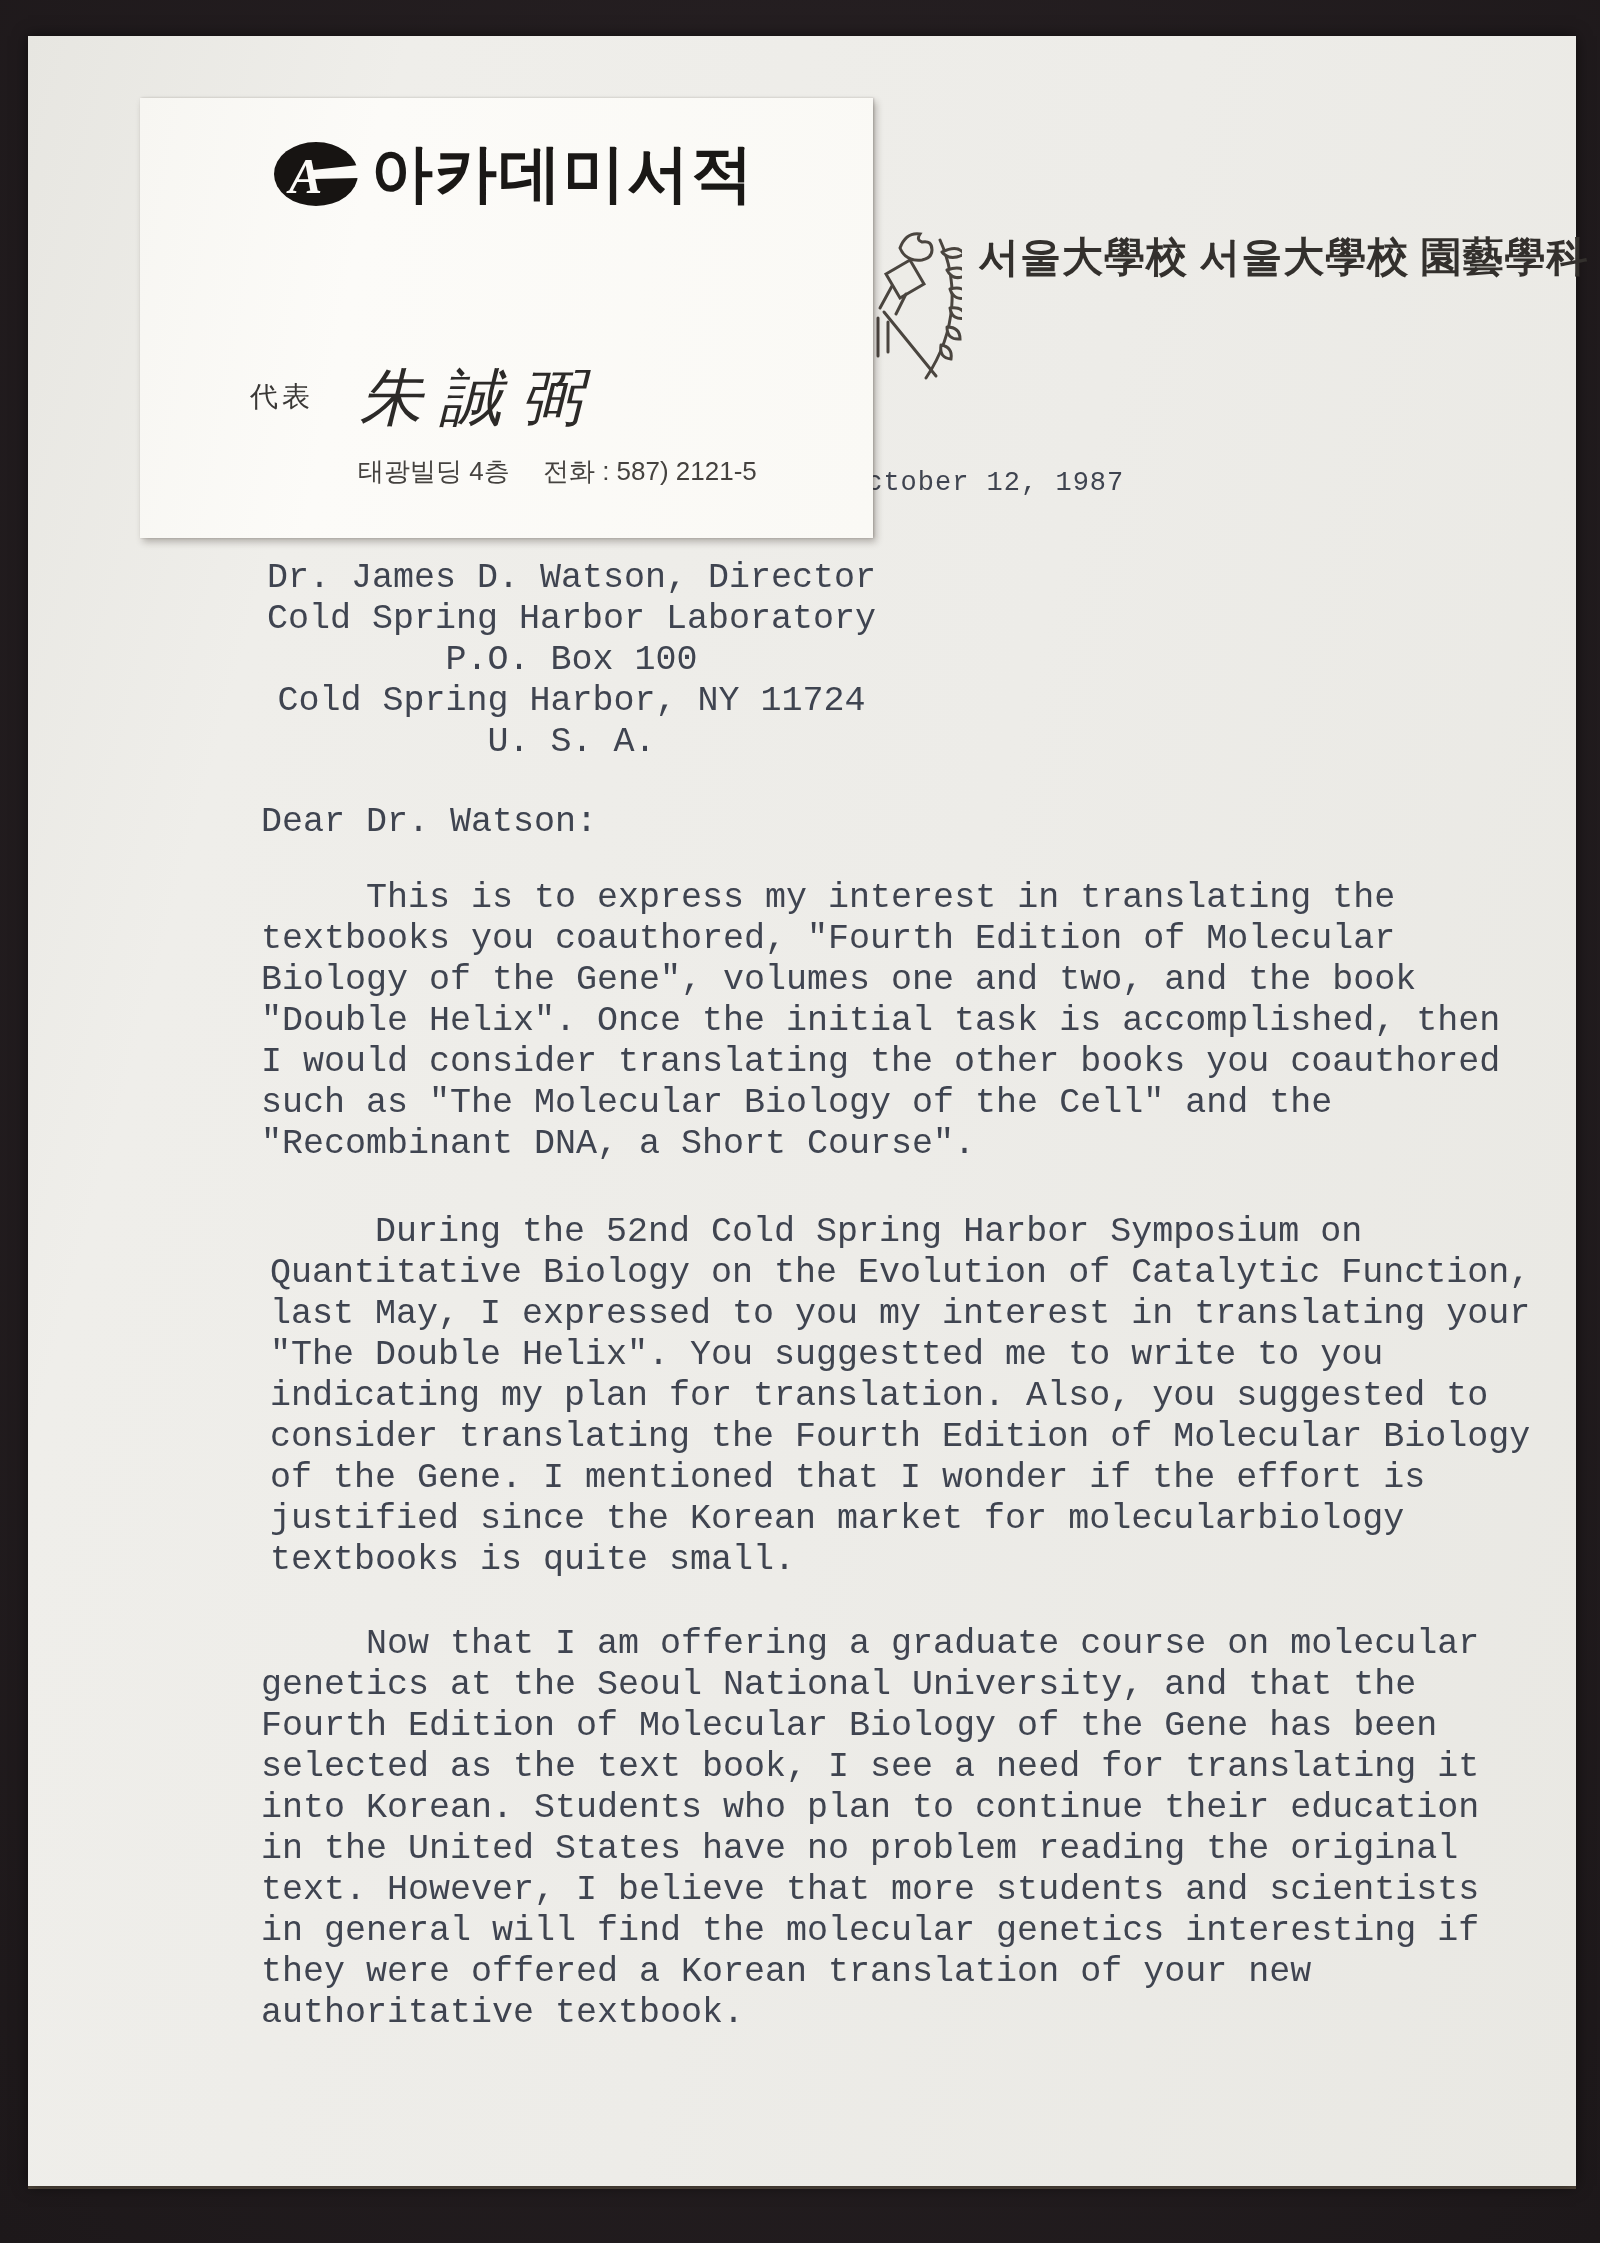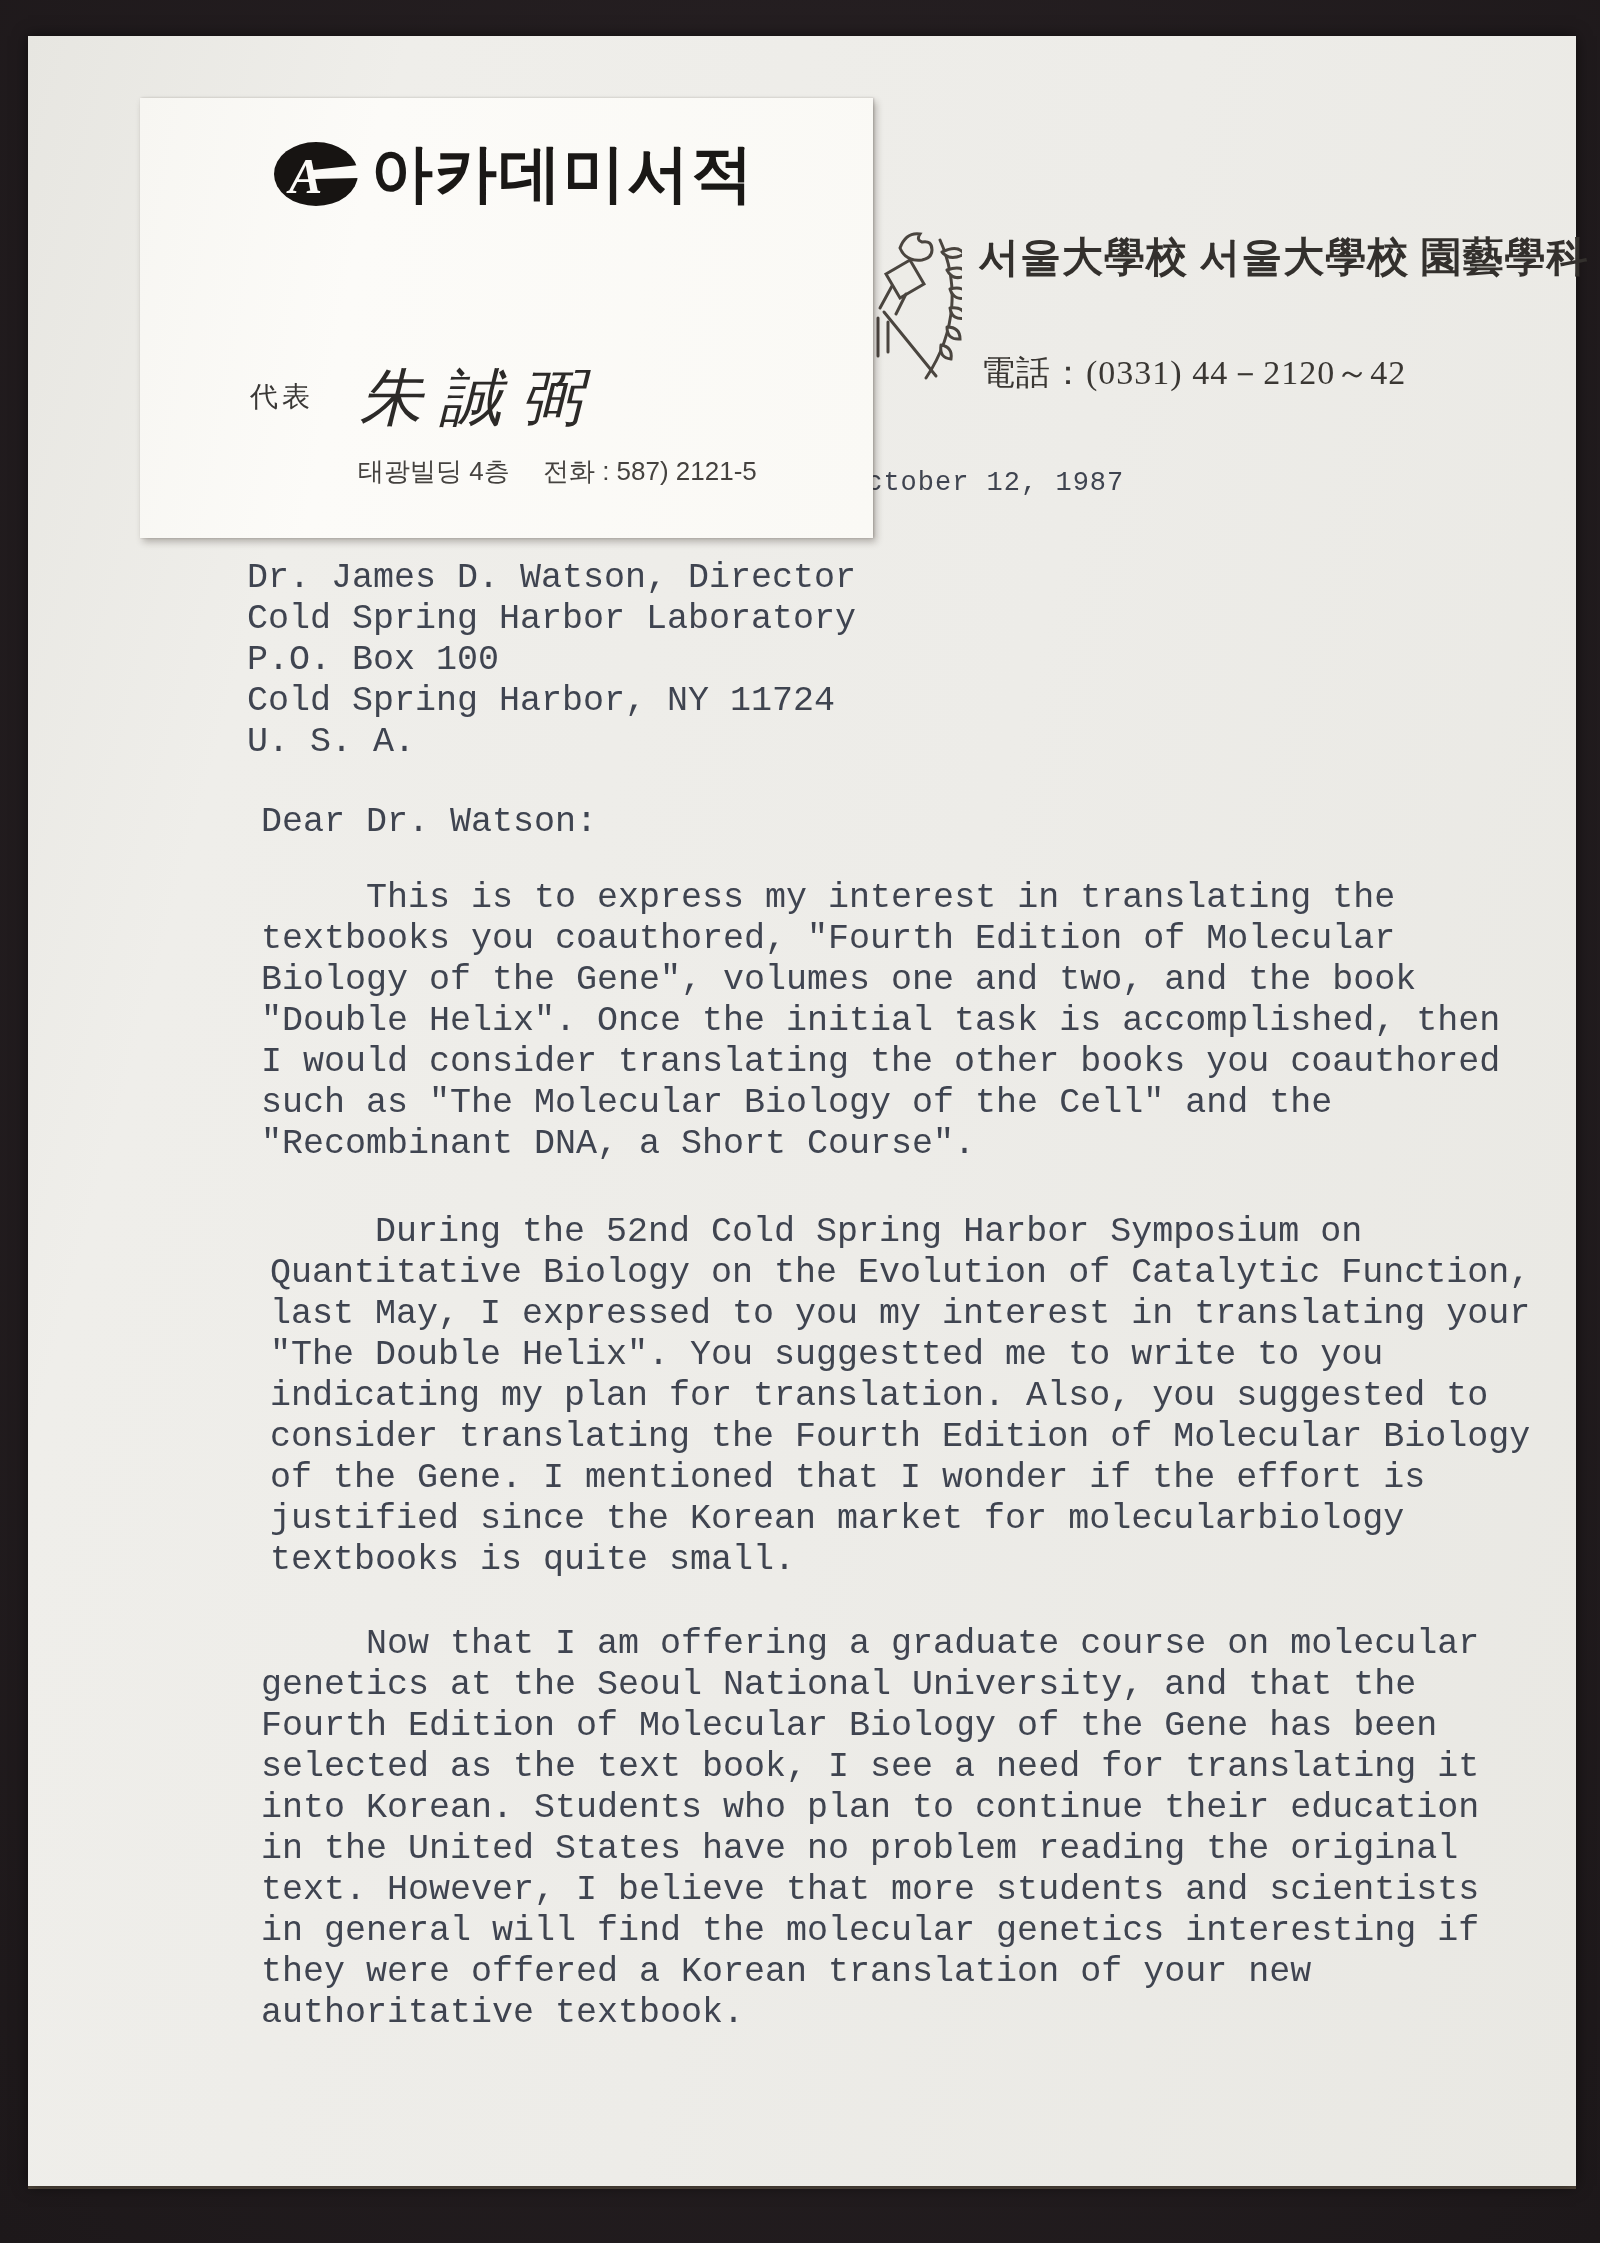--- a/index.html
+++ b/index.html
@@ -63,21 +63,21 @@
   }
   
   .typewriter{
     font-family:"Liberation Mono", monospace;color:#3f4450;
     font-size:35px;line-height:41px;white-space:pre-wrap;z-index:1;
   }
   .date{
     position:absolute;left:821px;top:431px;font-size:27px;line-height:32px;
     letter-spacing:1px;white-space:nowrap;
   }
-  .recipient{position:absolute;left:219px;top:522px;}
+  .recipient{position:absolute;left:239px;top:522px;text-align:center;}
   .salutation{position:absolute;left:233px;top:766px;}
   .para1{position:absolute;left:233px;top:842px;}
   .para2{position:absolute;left:233px;top:1176px;margin-left:9px;}
   .para3{position:absolute;left:233px;top:1588px;}
 </style>
 </head>
 <body>
 
 <div class="stage">
 
@@ -101,21 +101,20 @@
         <path d="M26,60 L14,82"></path>
         <path d="M40,68 L30,88"></path>
 
         <path d="M18,86 L70,150"></path>
         <path d="M12,92 L12,130"></path>
         <path d="M22,96 L22,126"></path>
       </g>
     </svg>
 
     <div class="lh-dept">서울大學校 서울大學校 園藝學科</div>
-    <div class="lh-phone">電話：(0331) 44－2120～42</div>
 
     <div class="typewriter date">October 12, 1987</div>
     <div class="typewriter recipient">Dr. James D. Watson, Director
 Cold Spring Harbor Laboratory
 P.O. Box 100
 Cold Spring Harbor, NY 11724
 U. S. A.</div>
     <div class="typewriter salutation">Dear Dr. Watson:</div>
     <div class="typewriter para1">     This is to express my interest in translating the
 textbooks you coauthored, "Fourth Edition of Molecular

